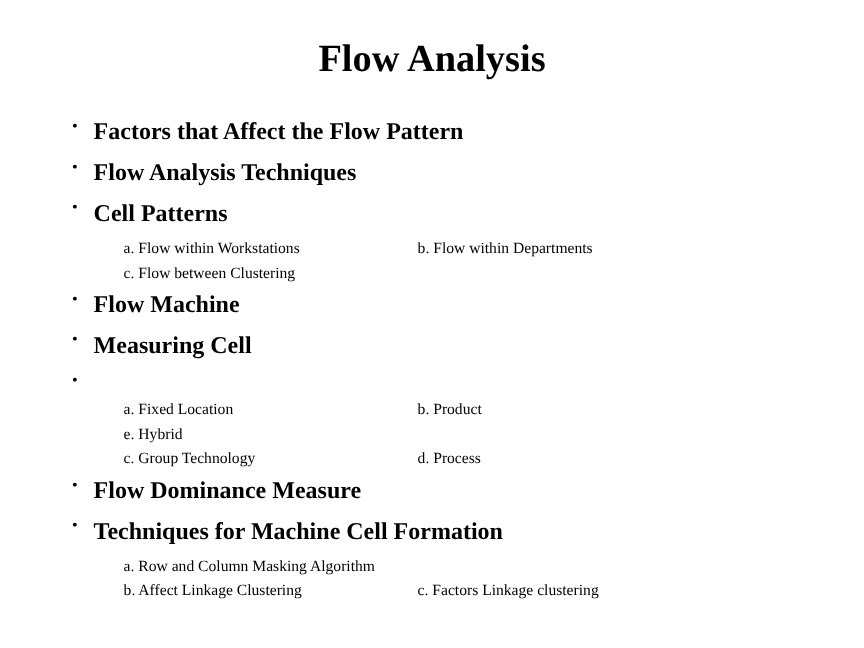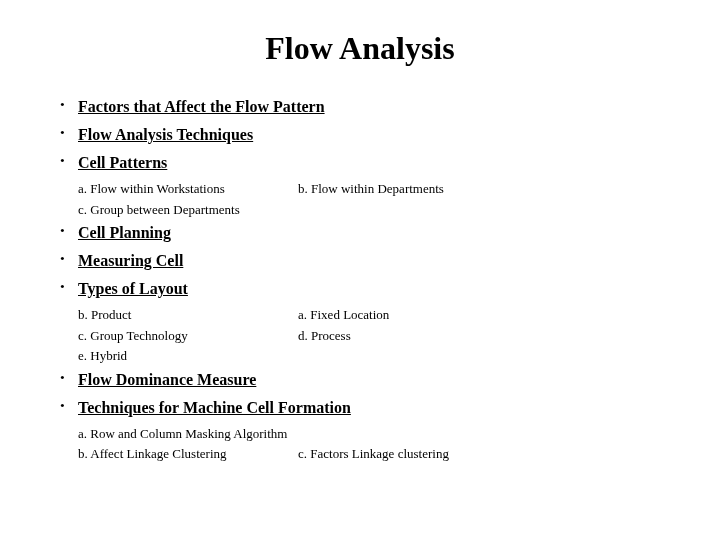--- a/index.html
+++ b/index.html
@@ -47,39 +47,39 @@
     }
 
     .bullet-dot {
       min-width: 18px;
       font-size: 13.5px;
       padding-top: 0px;
     }
 
     .bullet-text {
       font-weight: bold;
-      font-size: 16px;
-      text-decoration: underline;
+      font-size: 20px;
     }
 
     .sub-items {
       margin-left: 18px;
       margin-bottom: 2px;
     }
 
     .sub-row {
       display: flex;
       flex-direction: row;
       margin-bottom: 1px;
     }
 
     .sub-col {
       min-width: 220px;
       font-size: 13px;
       font-weight: normal;
+      margin-left: 25px;
     }
   </style>
 </head>
 <body>
 
 <div class="page">
   <div class="title">Flow Analysis</div>
   <div class="content" id="content-area">
       <div class="bullet-item">
         <span class="bullet-dot">•</span>
@@ -92,46 +92,45 @@
       <div class="bullet-item">
         <span class="bullet-dot">•</span>
         <span class="bullet-text">Cell Patterns</span>
       </div>
       <div class="sub-items">
         <div class="sub-row">
           <span class="sub-col">a.  Flow within Workstations</span>
           <span class="sub-col">b.  Flow within Departments</span>
         </div>
         <div class="sub-row">
-          <span class="sub-col">c.  Group between Departments</span>
+          <span class="sub-col">c.  Flow between Clustering</span>
         </div>
       </div>
       <div class="bullet-item">
         <span class="bullet-dot">•</span>
-        <span class="bullet-text">Cell Planning</span>
+        <span class="bullet-text">Flow Machine</span>
       </div>
       <div class="bullet-item">
         <span class="bullet-dot">•</span>
         <span class="bullet-text">Measuring Cell</span>
       </div>
       <div class="bullet-item">
         <span class="bullet-dot">•</span>
-        <span class="bullet-text">Types of Layout</span>
       </div>
       <div class="sub-items">
         <div class="sub-row">
+          <span class="sub-col">a.  Fixed Location</span>
           <span class="sub-col">b.  Product</span>
-          <span class="sub-col">a.  Fixed Location</span>
+        </div>
+        <div class="sub-row">
+          <span class="sub-col">e.  Hybrid</span>
         </div>
         <div class="sub-row">
           <span class="sub-col">c.  Group Technology</span>
           <span class="sub-col">d.  Process</span>
-        </div>
-        <div class="sub-row">
-          <span class="sub-col">e.  Hybrid</span>
         </div>
       </div>
       <div class="bullet-item">
         <span class="bullet-dot">•</span>
         <span class="bullet-text">Flow Dominance Measure</span>
       </div>
       <div class="bullet-item">
         <span class="bullet-dot">•</span>
         <span class="bullet-text">Techniques for Machine Cell Formation</span>
       </div>

